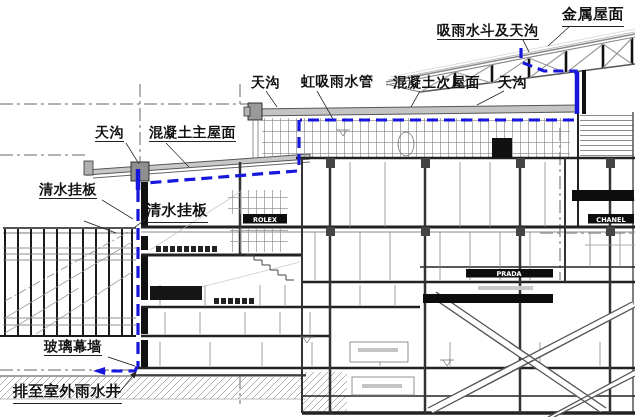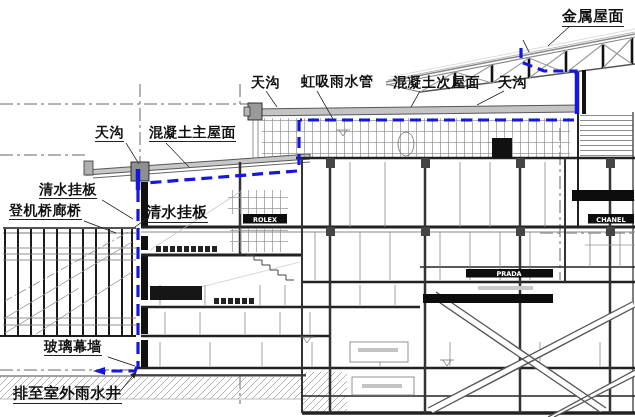--- a/index.html
+++ b/index.html
@@ -2,21 +2,21 @@
 <html><head>
 <meta charset="utf-8">
 <style>
   html,body{margin:0;padding:0;background:#fff;}
   #stage{position:relative;width:635px;height:417px;background:#fff;overflow:hidden;
          font-family:"DejaVu Sans","Liberation Sans",sans-serif;}
   #linework{position:absolute;left:0;top:0;}
   .lbl{position:absolute;color:#111;font-size:14px;font-weight:600;line-height:1.1;
        white-space:nowrap;border-bottom:1px solid #222;padding-bottom:1px;letter-spacing:.5px;}
   .lbl.nl{border-bottom:none;}
-  .lbl.big{font-size:15px;}
+  .lbl.big{font-size:15px;font-family:Liberation Mono, monospace;}
   svg text{font-family:"DejaVu Sans","Liberation Sans",sans-serif;}
 </style>
 </head>
 <body>
 
 <div id="stage">
 
 <svg id="linework" width="635" height="417" viewBox="0 0 635 417">
   <defs>
     <pattern id="hatch" width="7" height="7" patternUnits="userSpaceOnUse">
@@ -272,25 +272,25 @@
     <path d="M166,143 L189,167"></path>
     <path d="M102,200 L133,219"></path>
     <path d="M84,221 L116,233"></path>
     <path d="M146,219 L135,227"></path>
     <path d="M108,357 L135,366"></path>
     <path d="M118,394 L136,372" marker-end="url(#arrB)"></path>
   </g>
 </svg>
 
 <div class="lbl big" style="left:562px;top:8px">金属屋面</div>
+<div class="lbl" style="left:437px;top:23px">吸雨水斗及天沟</div>
 <div class="lbl nl" style="left:251px;top:75px">天沟</div>
 <div class="lbl nl" style="left:393px;top:75px">混凝土次屋面</div>
 <div class="lbl nl" style="left:301px;top:74px">虹吸雨水管</div>
 <div class="lbl nl" style="left:498px;top:75px">天沟</div>
 <div class="lbl" style="left:95px;top:125px">天沟</div>
 <div class="lbl" style="left:149px;top:125px">混凝土主屋面</div>
 <div class="lbl" style="left:39px;top:182px">清水挂板</div>
-<div class="lbl" style="left:9px;top:203px">登机桥廊桥</div>
 <div class="lbl big" style="left:146px;top:204px">清水挂板</div>
 <div class="lbl" style="left:44px;top:339px">玻璃幕墙</div>
 <div class="lbl big" style="left:13px;top:385px">排至室外雨水井</div>
 
 </div>
 
 </body></html>

